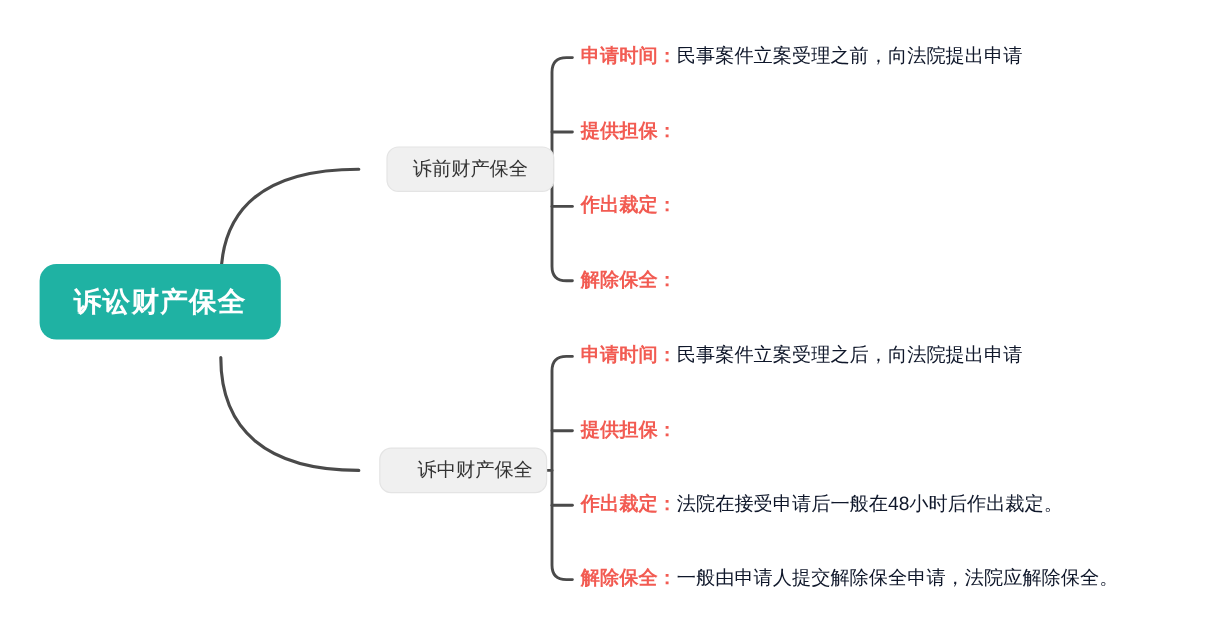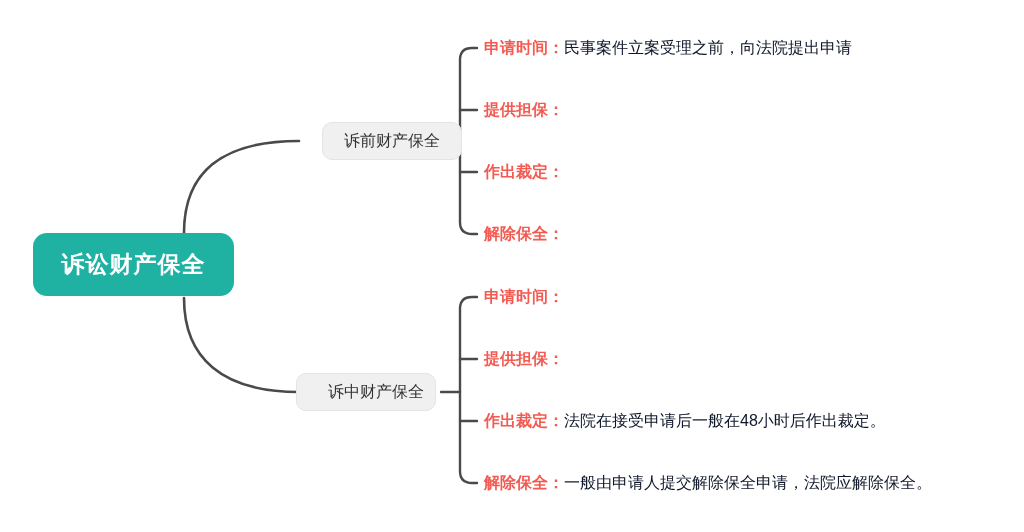--- a/index.html
+++ b/index.html
@@ -2,35 +2,35 @@
 <html><head>
 <meta charset="utf-8">
 <style>
   html,body{margin:0;padding:0;background:#ffffff;}
   body{font-family:"Liberation Sans","DejaVu Sans",sans-serif;}
   #canvas{position:relative;width:1024px;height:532px;background:#ffffff;overflow:hidden;}
 
   #connectors{position:absolute;left:0;top:0;z-index:0;}
 
   .root-node{
-    position:absolute;left:33px;top:233px;width:201px;height:63px;
+    position:absolute;left:33px;top:220px;width:201px;height:63px;
     background:#1fb2a3;border-radius:14px;
     display:flex;align-items:center;justify-content:center;
     color:#ffffff;font-size:23px;font-weight:bold;letter-spacing:1px;
     z-index:3;
   }
   .branch-node{
     position:absolute;width:140px;height:38px;
     background:#f0f0f0;border:1px solid #e4e4e4;border-radius:10px;
     display:flex;align-items:center;justify-content:center;
     color:#333333;font-size:16px;z-index:3;
     box-sizing:border-box;
   }
   #branch-pre{left:300px;top:122px;margin-left:22px;}
-  #branch-mid{left:296px;top:373px;padding-left:20px;}
+  #branch-mid{left:316px;top:373px;padding-left:20px;}
 
   .leaf-row{
     position:absolute;left:484px;height:24px;line-height:24px;
     display:flex;align-items:center;white-space:nowrap;z-index:2;
     font-size:16px;
   }
   .leaf-label{color:#f25b52;font-weight:bold;margin-right:0;}
   .leaf-text{color:#0f172a;}
 
   .row-0{top:36px;} .row-1{top:98px;} .row-2{top:160px;} .row-3{top:222px;}
@@ -86,20 +86,21 @@
   </div>
   <div class="leaf-row row-2">
     <span class="leaf-label">作出裁定：</span>
   </div>
   <div class="leaf-row row-3">
     <span class="leaf-label">解除保全：</span>
   </div>
 
   <div class="leaf-row row-4">
     <span class="leaf-label">申请时间：</span>
+    <span class="leaf-text">民事案件立案受理之后，向法院提出申请</span>
   </div>
   <div class="leaf-row row-5">
     <span class="leaf-label">提供担保：</span>
   </div>
   <div class="leaf-row row-6">
     <span class="leaf-label">作出裁定：</span>
     <span class="leaf-text">法院在接受申请后一般在48小时后作出裁定。</span>
   </div>
   <div class="leaf-row row-7">
     <span class="leaf-label">解除保全：</span>

